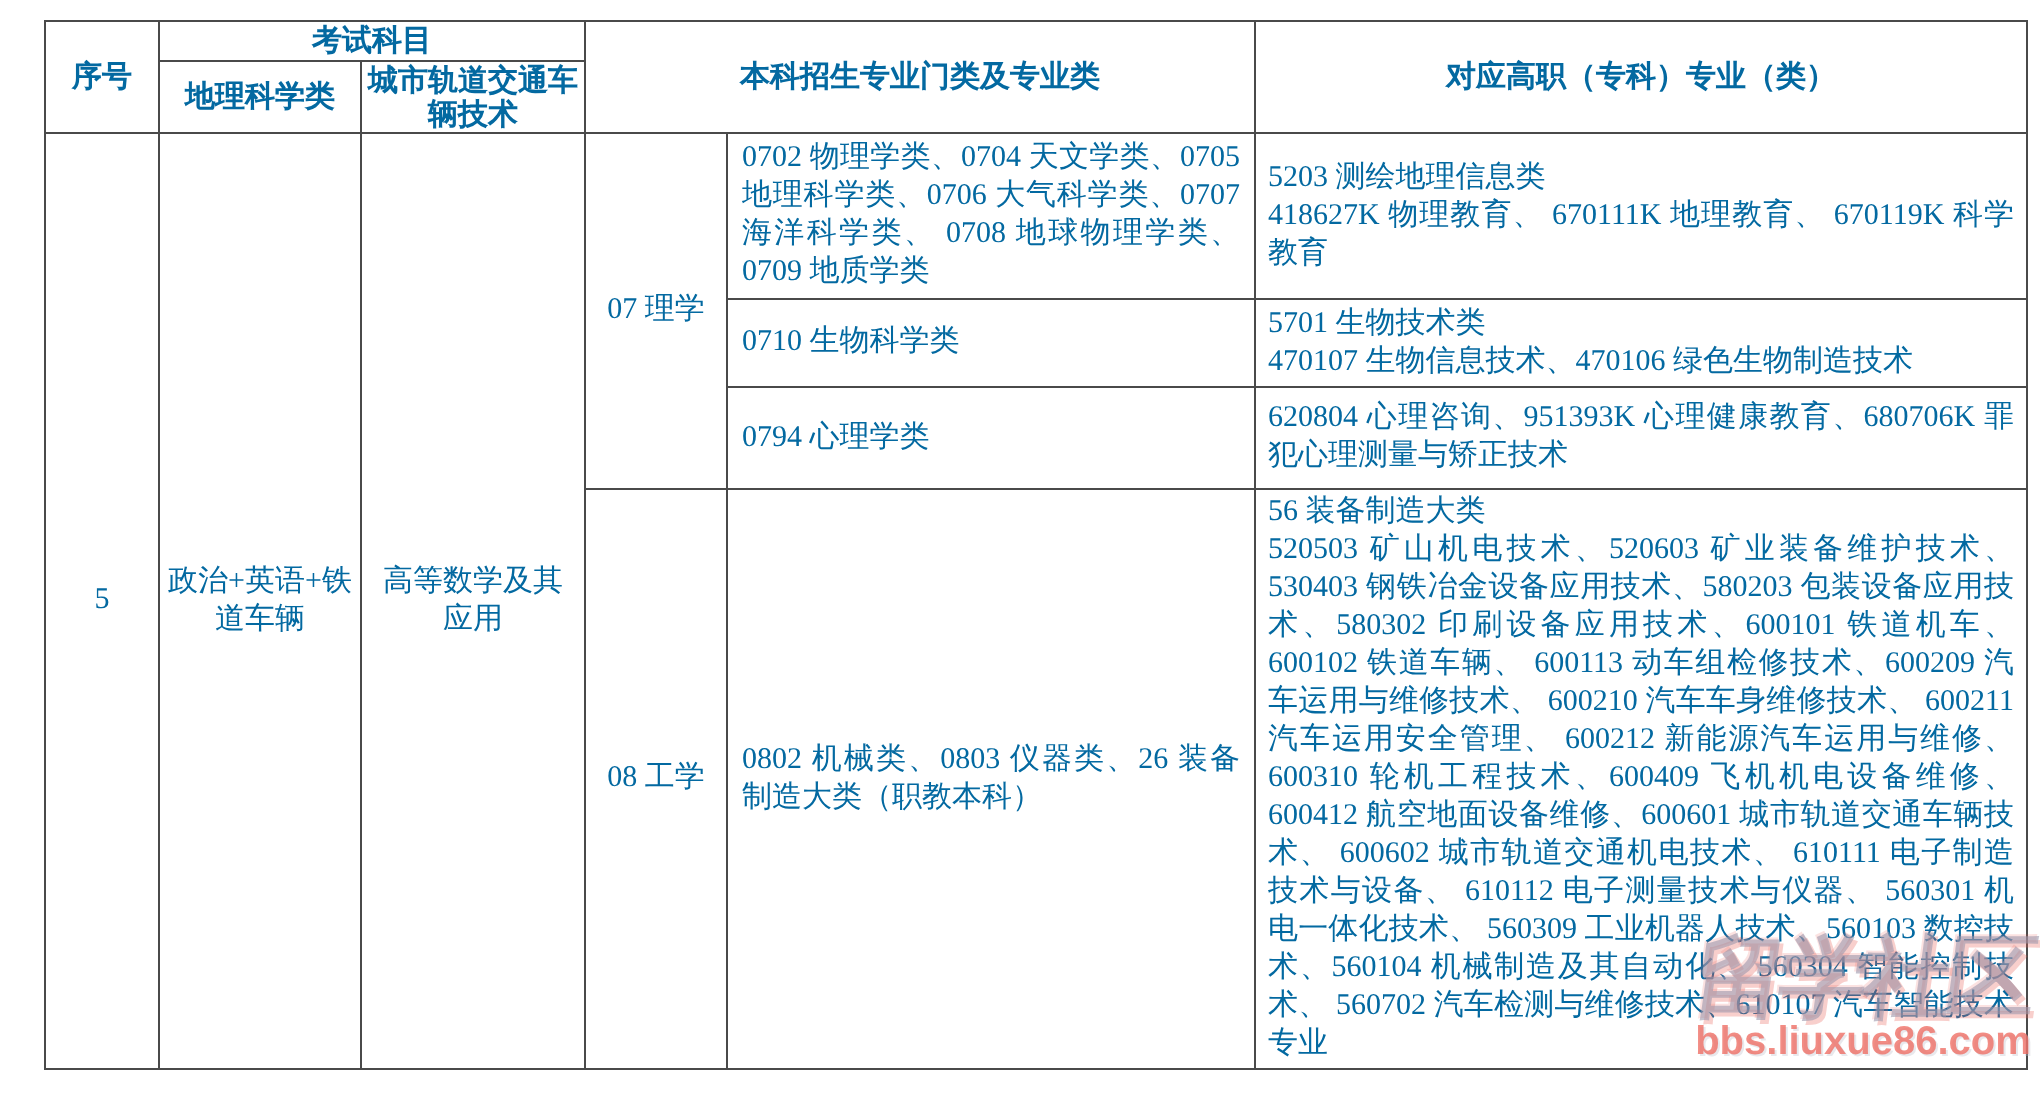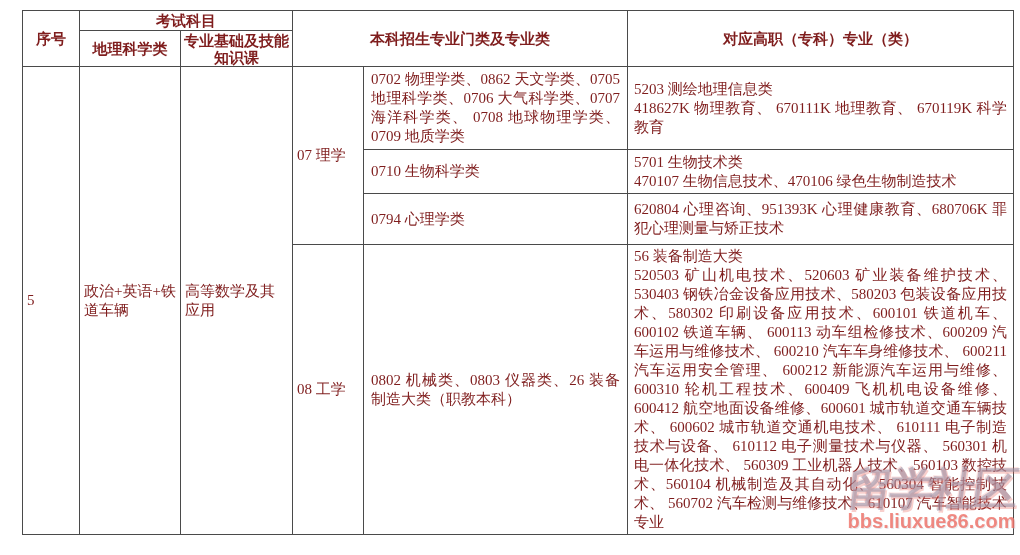--- a/index.html
+++ b/index.html
@@ -6,28 +6,28 @@
   body{
     width:1020px;height:555px;position:relative;background:#ffffff;
     font-family:"Liberation Serif", serif;color:#333333;overflow:hidden;
   }
   .table-wrap{position:absolute;left:22px;top:10px;}
   table{
     border-collapse:collapse;table-layout:fixed;width:991px;
     font-family:"Liberation Serif", serif;
   }
   td{
-    border:1px solid #4a4a4a;font-size:15px;line-height:19px;color:#7f1d1d;
+    border:1px solid #4a4a4a;font-size:15px;line-height:19px;color:#0369a1;
     padding:1px 4px;vertical-align:middle;overflow:hidden;
   }
   .hd{
     font-family:"Liberation Sans", sans-serif;font-weight:bold;
     text-align:center;font-size:15px;line-height:17px;padding:0 2px;
   }
-  .center{text-align:left;margin-top:21px;}
+  .center{text-align:center;margin-top:21px;}
   .txt{text-align:justify;padding:2px 6px;}
   .txt div{text-align:justify;font-family:Liberation Serif, serif;}
   .majors{text-align:justify;padding:2px 7px;}
   
   .wm{position:absolute;right:-4px;top:460px;width:185px;text-align:center;
       pointer-events:none;}
   .wm-logo{
     font-family:"Liberation Sans", sans-serif;font-weight:bold;
     font-size:45px;line-height:58px;letter-spacing:-3px;white-space:nowrap;
     color:rgba(158,152,172,0.60);transform:skewX(-8deg);
@@ -57,29 +57,29 @@
     <tbody>
         <tr style="height:20px">
       <td class="hd" rowspan="2">序号</td>
       <td class="hd" colspan="2">考试科目</td>
       <td class="hd" rowspan="2" colspan="2">本科招生专业门类及专业类</td>
       <td class="hd" rowspan="2">对应高职（专科）专业（类）</td>
     </tr>
 
     <tr style="height:36px">
       <td class="hd">地理科学类</td>
-      <td class="hd">专业基础及技能知识课</td>
+      <td class="hd">城市轨道交通车辆技术</td>
     </tr>
 
     <tr style="height:83px">
       <td class="center" rowspan="4">5</td>
       <td class="center" rowspan="4">政治+英语+铁道车辆</td>
       <td class="center" rowspan="4">高等数学及其应用</td>
       <td class="center" rowspan="3">07 理学</td>
-      <td class="majors">0702 物理学类、0862 天文学类、0705 地理科学类、0706 大气科学类、0707 海洋科学类、 0708 地球物理学类、0709 地质学类</td>
+      <td class="majors">0702 物理学类、0704 天文学类、0705 地理科学类、0706 大气科学类、0707 海洋科学类、 0708 地球物理学类、0709 地质学类</td>
       <td class="txt">
         <div>5203 测绘地理信息类</div>
         <div>418627K 物理教育、 670111K 地理教育、 670119K 科学教育</div>
       </td>
     </tr>
 
     <tr style="height:44px">
       <td class="majors">0710 生物科学类</td>
       <td class="txt">
         <div>5701 生物技术类</div>

